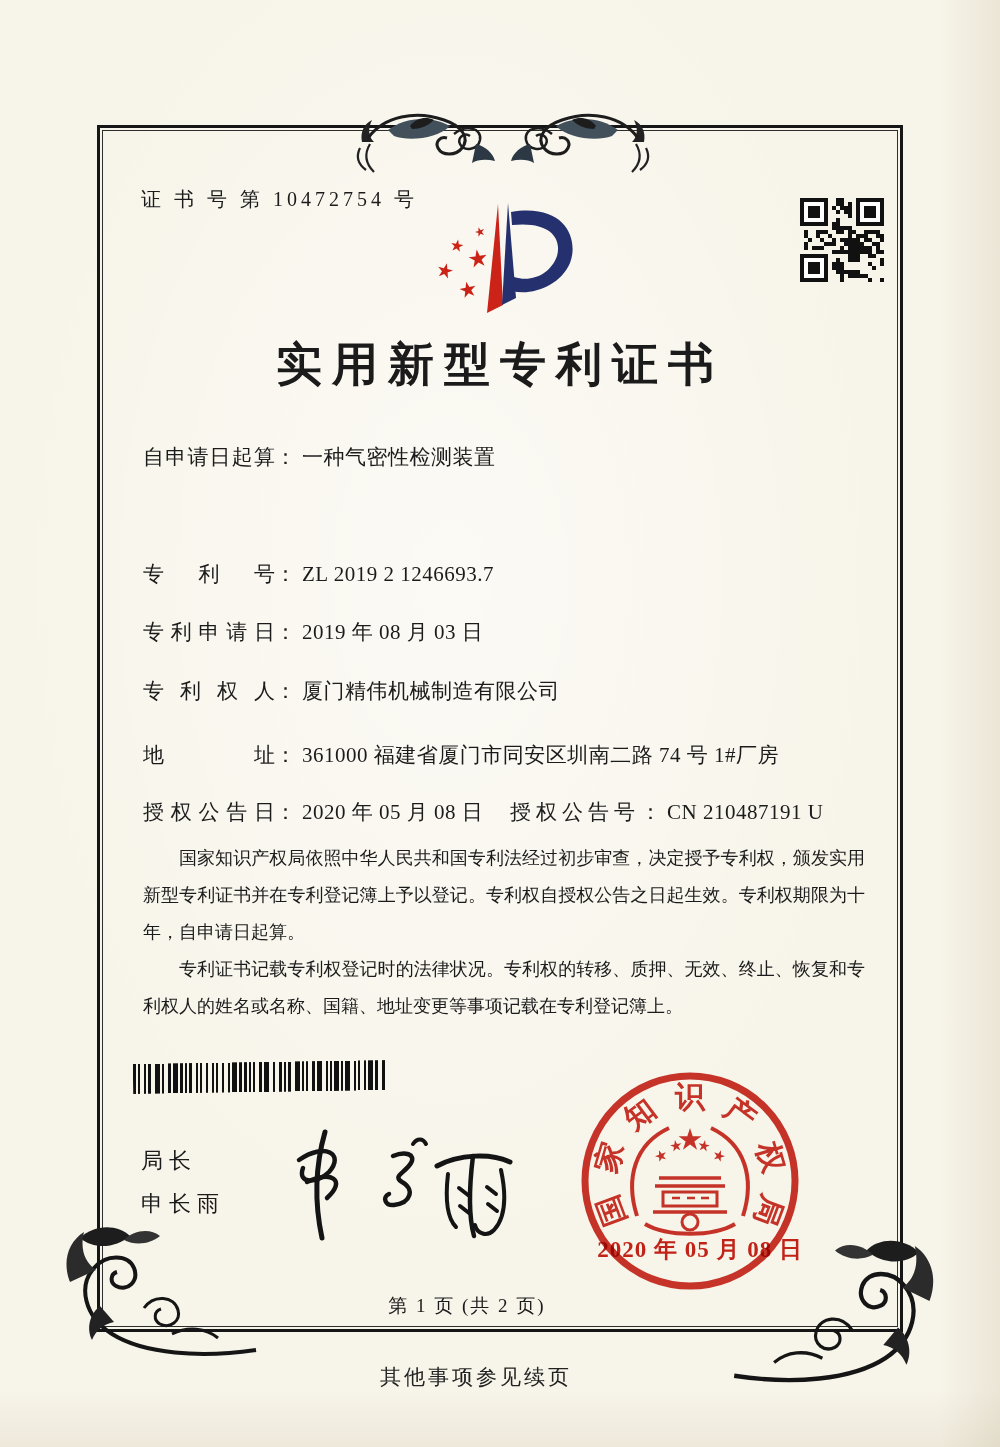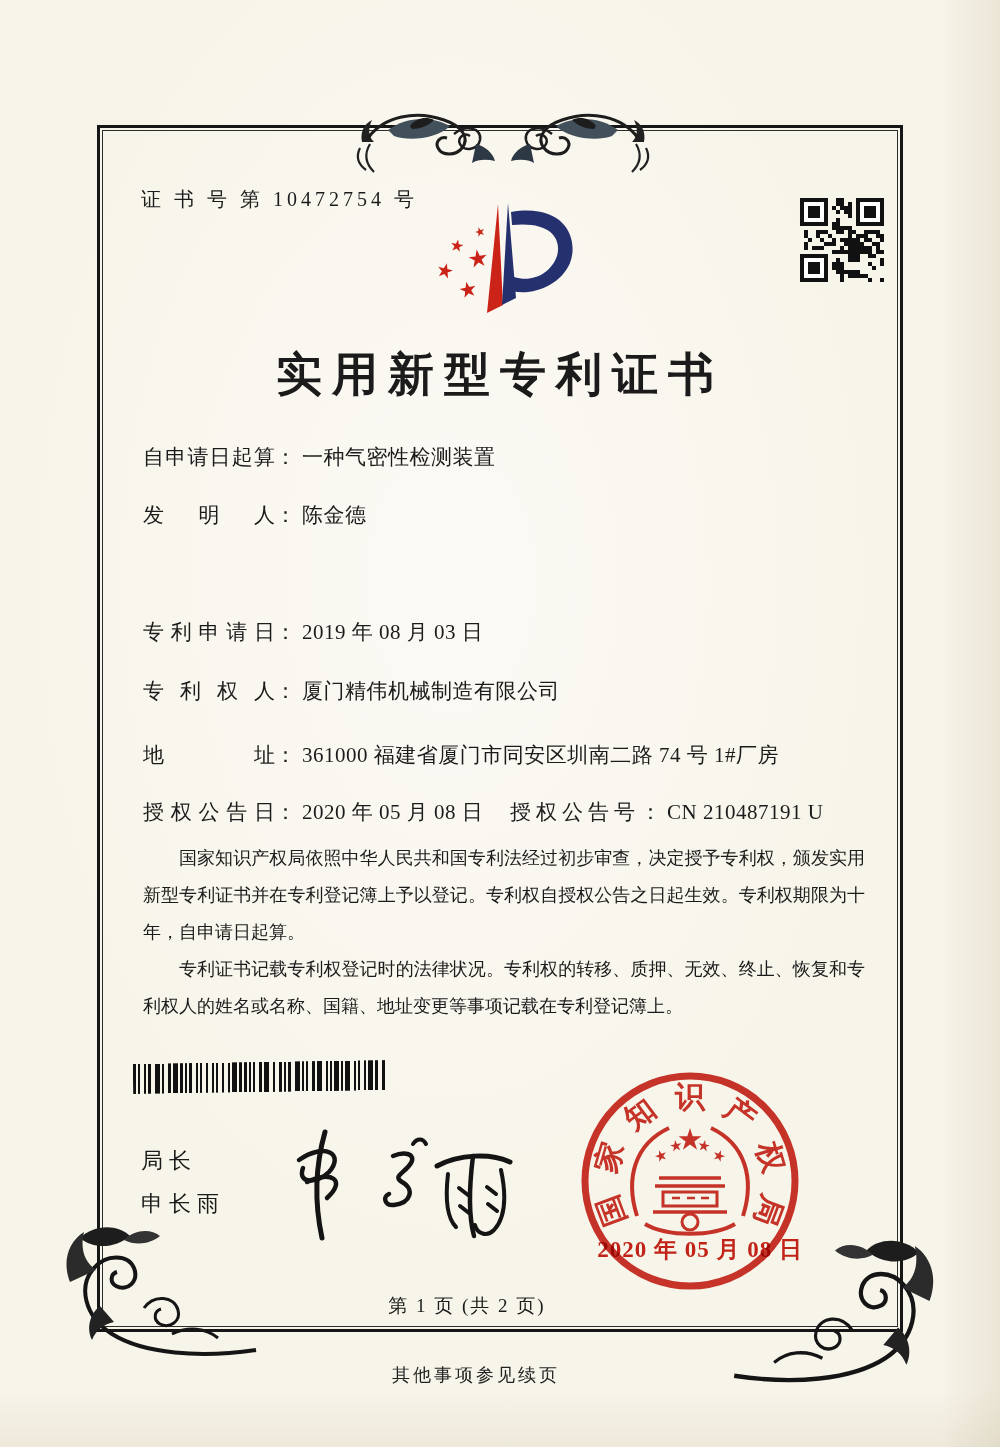--- a/index.html
+++ b/index.html
@@ -20,35 +20,35 @@
   #frame{
     left:97px;top:125px;width:806px;height:1207px;
     border:3px solid #161616;box-sizing:border-box;
   }
   #frame::after{
     content:"";position:absolute;left:2px;top:2px;right:2px;bottom:2px;
     border:1px solid #2d2d2d;
   }
   #cert-no{left:141px;top:186px;font-size:20px;letter-spacing:4px;text-align:right;}
   #title{
-    left:97px;top:344px;width:806px;text-align:center;
+    left:97px;top:334px;width:806px;text-align:center;
     font-size:46px;font-weight:bold;letter-spacing:10px;
   }
   .field-row{left:143px;font-size:21px;white-space:nowrap;}
   .flabel{display:inline-block;width:132px;text-align:justify;text-align-last:justify;vertical-align:bottom;}
   .fcolon{display:inline-block;margin-right:6px;}
   .fvalue{letter-spacing:.5px;}
   #grant-no-pair{left:510px;top:798px;font-size:21px;white-space:nowrap;}
   #grant-no-pair .glabel{letter-spacing:5px;}
   #body-text{left:143px;top:840px;width:722px;font-size:18px;line-height:37px;text-align:justify;}
   #body-text p{margin:0;text-indent:2em;}
   #sig-title{left:141px;top:1146px;font-size:22px;letter-spacing:6px;}
   #sig-name{left:141px;top:1189px;font-size:22px;letter-spacing:6px;}
   #page-footer{left:97px;top:1293px;width:740px;text-align:center;font-size:19px;letter-spacing:2px;}
-  #bottom-note{left:0;top:1363px;width:952px;text-align:center;font-size:18px;letter-spacing:3px;color:#222;}
+  #bottom-note{left:0;top:1363px;width:952px;text-align:center;font-size:21px;letter-spacing:3px;color:#222;}
   #seal-date{
     left:585px;top:1234px;width:230px;text-align:center;
     font-size:23px;font-weight:bold;letter-spacing:1px;
     color:#c8241a;mix-blend-mode:multiply;
   }
   #seal-svg,#ornaments-svg{pointer-events:none;}
   #seal-svg{mix-blend-mode:multiply;}
   #barcode-svg{transform:rotate(-0.9deg);}
 </style>
 </head>
@@ -233,22 +233,22 @@
       <rect x="0" y="14" width="7" height="7" fill="#111"></rect>
       <rect x="1" y="15" width="5" height="5" fill="#fff"></rect>
       <rect x="2" y="16" width="3" height="3" fill="#111"></rect>
     </svg>
 
   <div id="title" class="abs">实用新型专利证书</div>
 
   <div class="field-row abs" style="top:443px;">
     <span class="flabel">自申请日起算</span><span class="fcolon">：</span><span class="fvalue">一种气密性检测装置</span>
   </div>
-  <div class="field-row abs" style="top:501px;">
-    <span class="flabel">发明人</span><span class="fcolon">：</span><span class="fvalue">陈金德</span>
+  <div class="field-row abs" style="top:560px;">
+    <span class="flabel">专利号</span><span class="fcolon">：</span><span class="fvalue">ZL 2019 2 1246693.7</span>
   </div>
   <div class="field-row abs" style="top:618px;">
     <span class="flabel">专利申请日</span><span class="fcolon">：</span><span class="fvalue">2019 年 08 月 03 日</span>
   </div>
   <div class="field-row abs" style="top:677px;">
     <span class="flabel">专利权人</span><span class="fcolon">：</span><span class="fvalue">厦门精伟机械制造有限公司</span>
   </div>
   <div class="field-row abs" style="top:741px;">
     <span class="flabel">地址</span><span class="fcolon">：</span><span class="fvalue">361000  福建省厦门市同安区圳南二路 74 号 1#厂房</span>
   </div>

